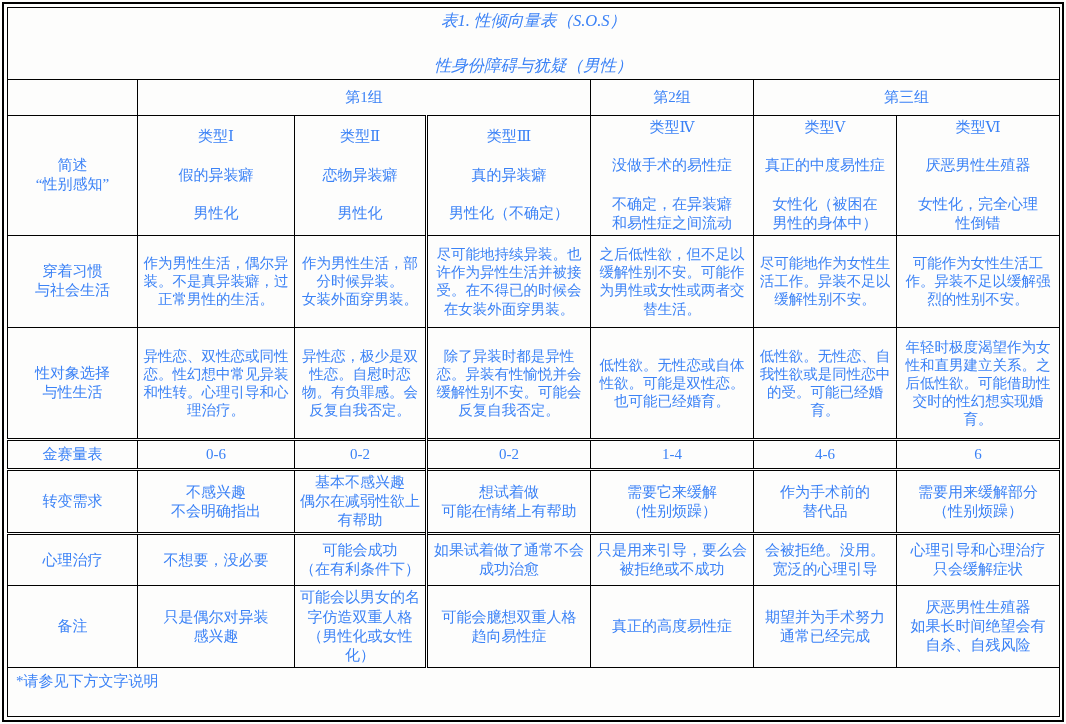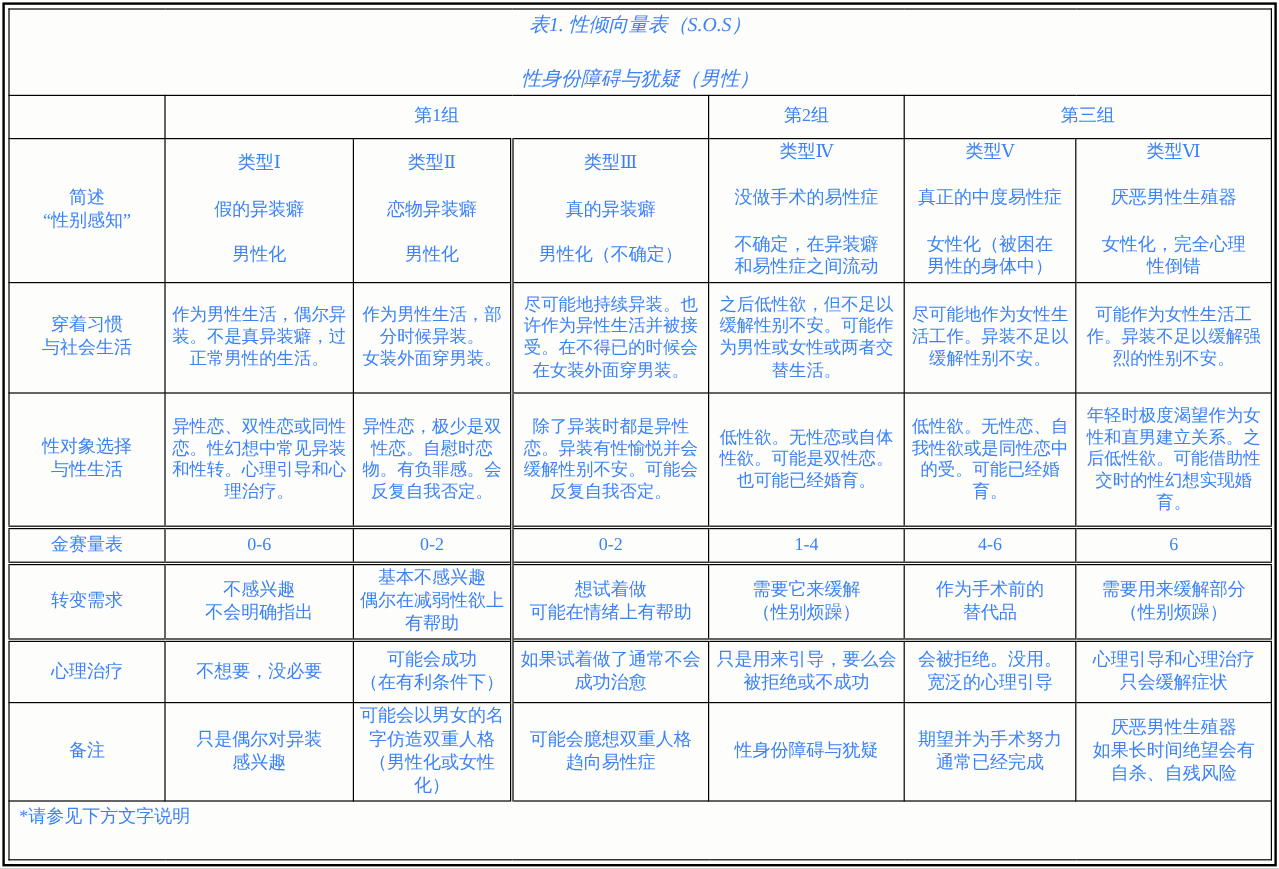--- a/index.html
+++ b/index.html
@@ -166,21 +166,21 @@
 只会缓解症状</td>
     </tr>
 
     <tr class="r-notes">
       <th>备注</th>
       <td>只是偶尔对异装
 感兴趣</td>
       <td>可能会以男女的名字仿造双重人格（男性化或女性化）</td>
       <td class="dbl-left">可能会臆想双重人格
 趋向易性症</td>
-      <td>性身份障碍与犹疑</td>
+      <td>真正的高度易性症</td>
       <td>期望并为手术努力
 通常已经完成</td>
       <td>厌恶男性生殖器
 如果长时间绝望会有
 自杀、自残风险</td>
     </tr>
 
     <tr class="r-footer">
       <td class="footer-cell" colspan="7"><span>*请参见下方文字说明</span><br>
         </td>

